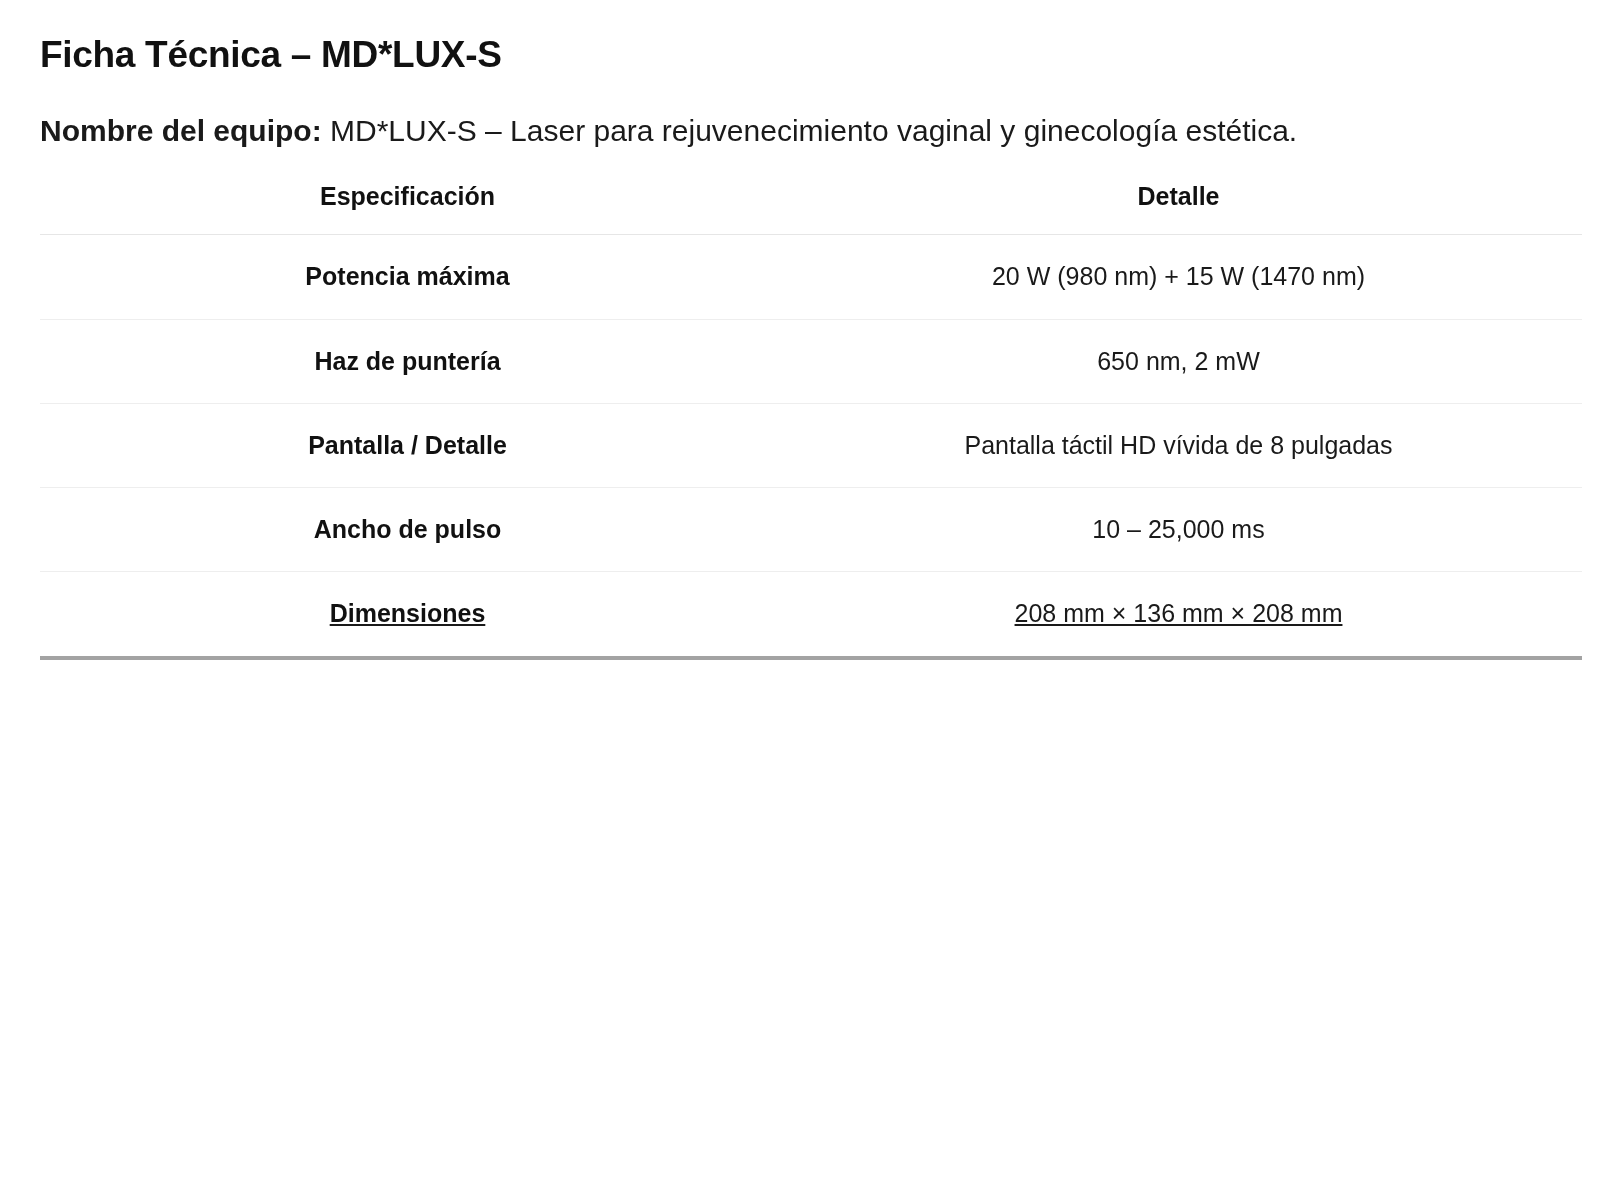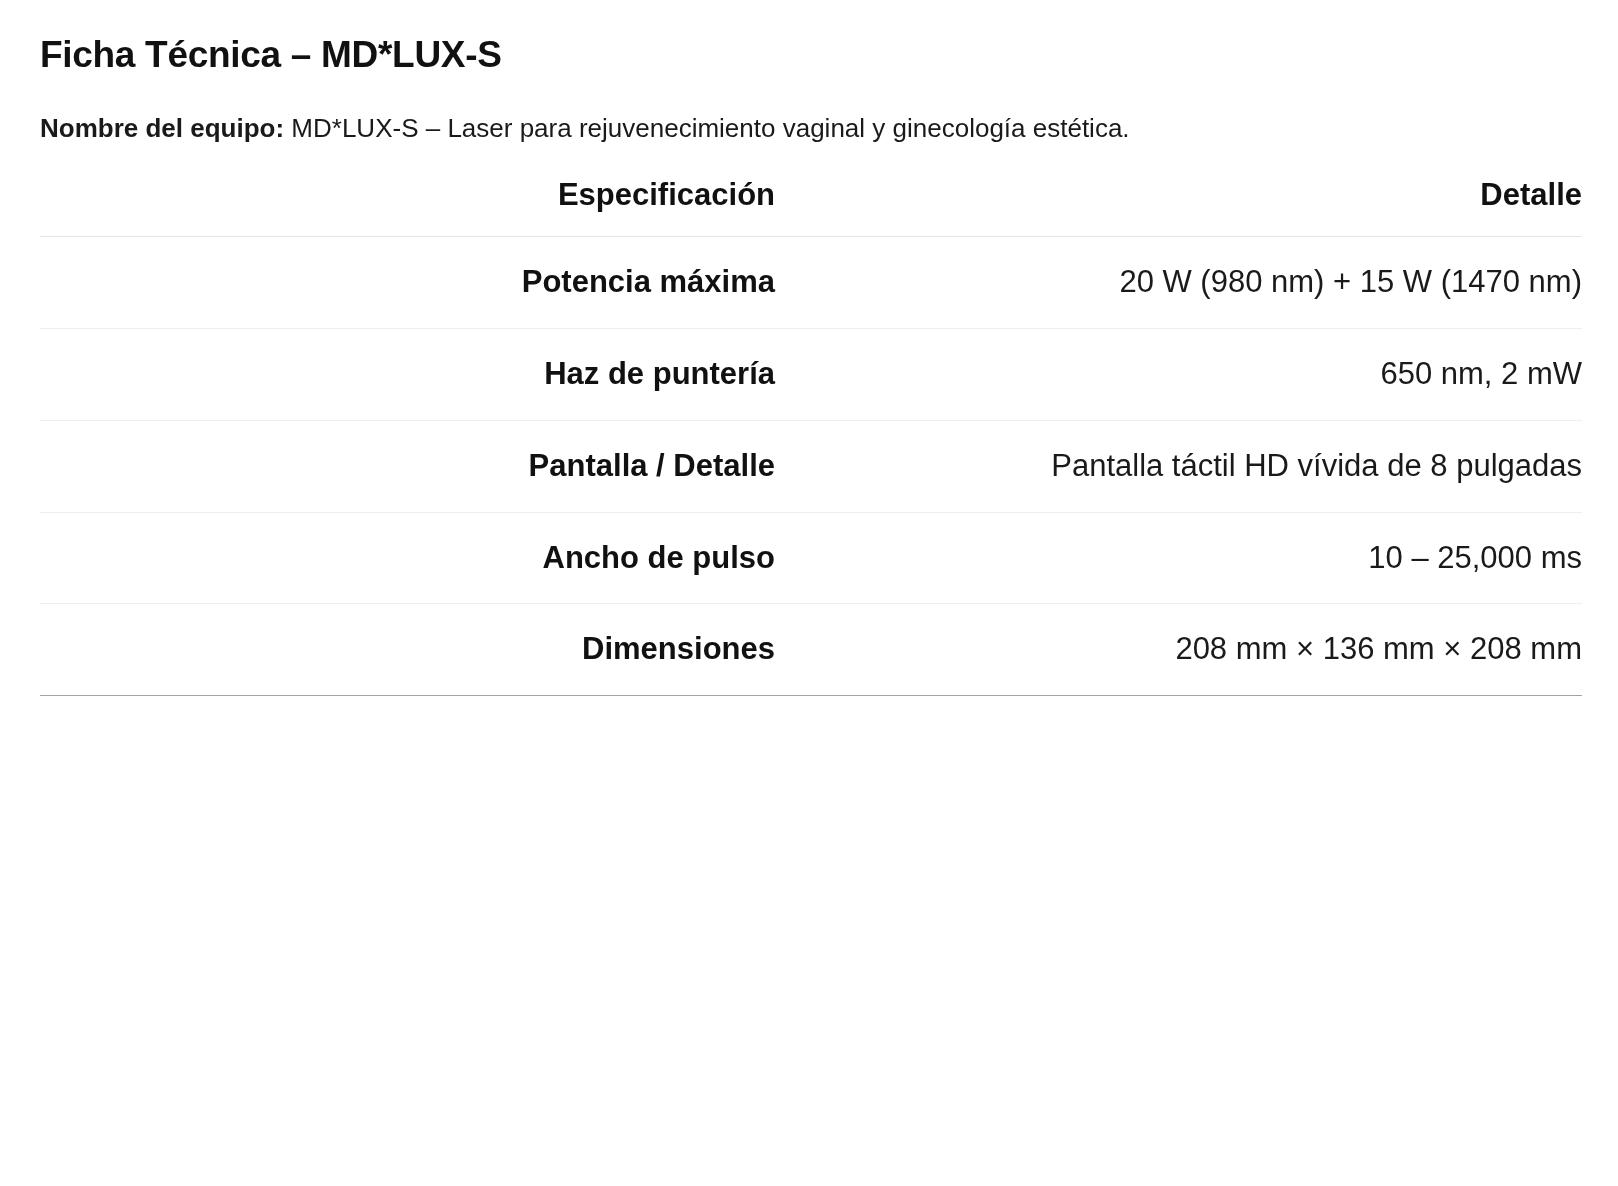--- a/index.html
+++ b/index.html
@@ -20,55 +20,56 @@
   }
   .doc-title {
     font-size: 37px;
     font-weight: bold;
     letter-spacing: -0.3px;
     margin: 0 0 34px 0;
     color: #111111;
     line-height: 1.15;
   }
   .subtitle-line {
-    font-size: 26px;
+    font-size: 30px;
     line-height: 1.35;
     margin: 0 0 30px 0;
     color: #1a1a1a;
   }
   .subtitle-line .lbl {
     font-weight: bold;
   }
   table.spec-table {
     width: 100%;
     border-collapse: collapse;
     table-layout: fixed;
   }
   table.spec-table th,
   table.spec-table td {
-    text-align: right;
+    text-align: center;
     vertical-align: middle;
     padding: 26px 0 26px 0;
-    font-size: 31px;
+    font-size: 25px;
     line-height: 1.25;
   }
   table.spec-table thead th {
     font-weight: bold;
     padding-top: 0;
     padding-bottom: 22px;
     color: #111111;
   }
   table.spec-table thead tr {
     border-bottom: 1px solid #e6e6e6;
   }
   table.spec-table tbody tr {
     border-bottom: 1px solid #eeeeee;
   }
   table.spec-table tbody tr:last-child {
-    border-bottom: 1px solid #a3a3a3;
+    border-bottom: 4px solid #a3a3a3;
+    text-decoration: underline;
   }
   col.c-spec { width: 735px; }
   col.c-detail { width: auto; }
   td.spec-name {
     font-weight: bold;
     color: #111111;
   }
   td.spec-detail {
     font-weight: normal;
     color: #1a1a1a;

